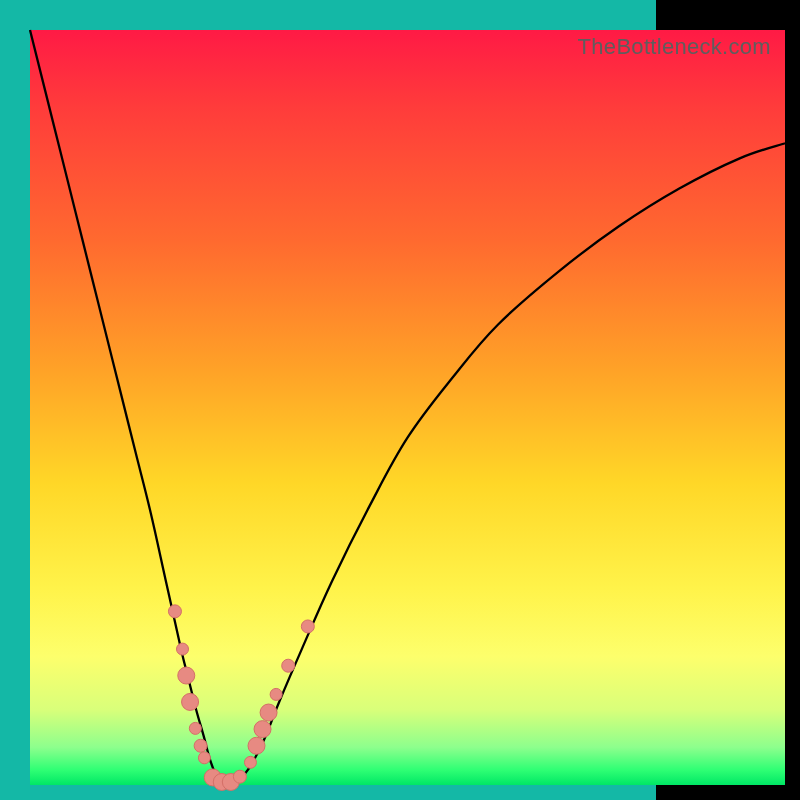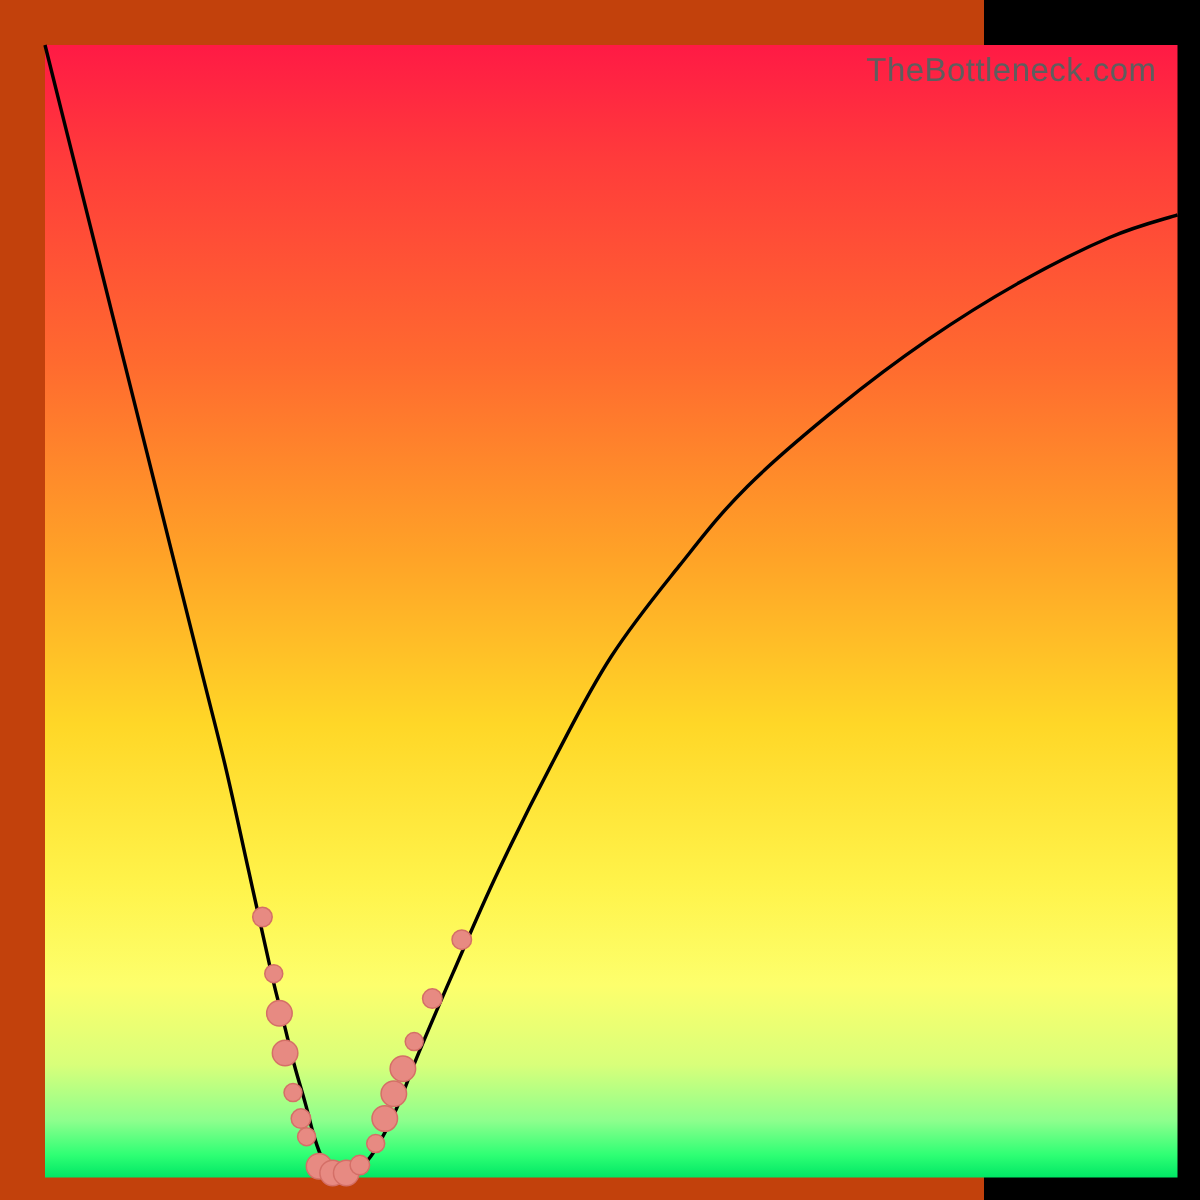--- a/index.html
+++ b/index.html
@@ -8,21 +8,21 @@
     width: 800px;
     height: 800px;
     overflow: hidden;
     background: #000;
     font-family: Arial, Helvetica, sans-serif;
   }
   .frame {
     position: relative;
     width: 656px;
     height: 800px;
-    background: #c2410c;
+    background: #14b8a6;
   }
   .plot-area {
     position: absolute;
     left: 30px;
     top: 30px;
     width: 755px;
     height: 755px;
     background: linear-gradient(to bottom,
       #ff1a45 0%,
       #ff3b3b 10%,

